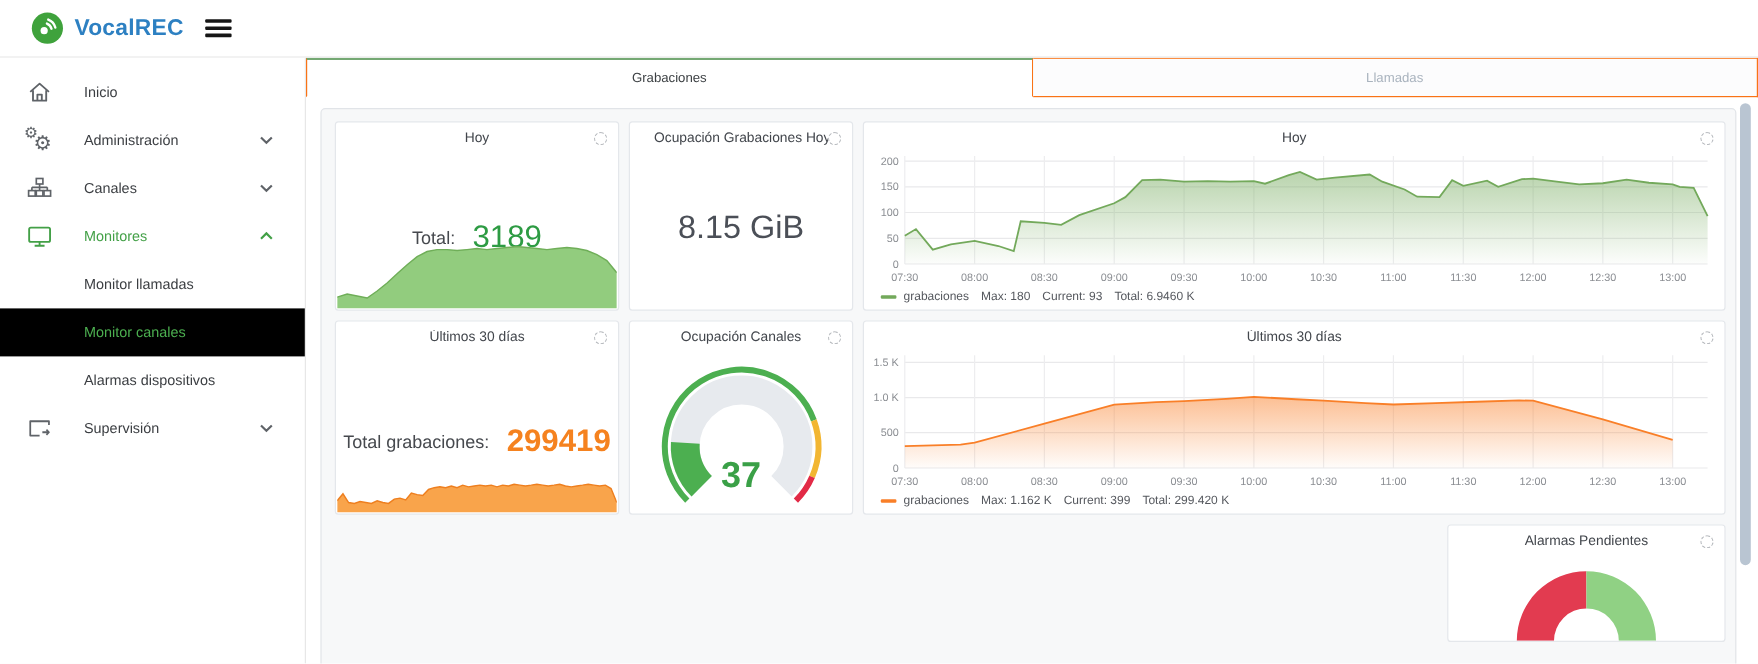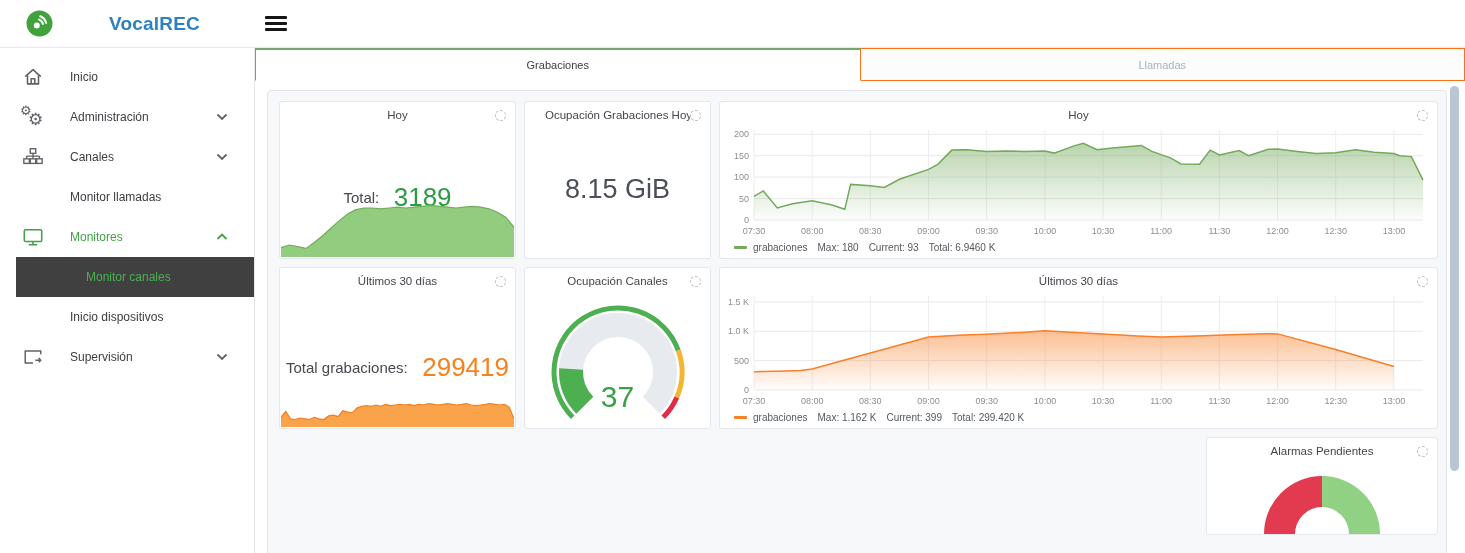--- a/index.html
+++ b/index.html
@@ -1,40 +1,40 @@
 <!DOCTYPE html>
 <html><head>
 <meta charset="utf-8">
 <style>
   * { margin:0; padding:0; box-sizing:border-box; }
   html,body { width:1465px; height:553px; overflow:hidden; background:#fff;
     font-family:"Liberation Sans", sans-serif; position:relative; }
 
   
   .header { position:absolute; left:0; top:0; width:1465px; height:48px; background:#fff;
-    border-bottom:1px solid #e9e9e9; z-index:6; display:flex; align-items:center;gap:47px; }
+    border-bottom:1px solid #e9e9e9; z-index:6; display:flex; align-items:center; }
   .logo { margin-left:26px; width:27px; height:27px; }
   .app-title { margin-left:9px; font-size:19px; font-weight:bold; color:#2d80c2; letter-spacing:.2px; }
   .hamburger { margin-left:18px; width:22px; height:15px; display:flex; flex-direction:column;
     justify-content:space-between; cursor:pointer; }
   .hamburger div { height:2.6px; background:#161616; border-radius:1px; }
 
   
   .sidebar { position:absolute; left:0; top:48px; width:255px; height:505px; background:#fff;
     border-right:1px solid #e7e7e7; z-index:5; padding-top:9px; }
   .nav-item { position:relative; height:40px; cursor:pointer; }
   .nav-icon { position:absolute; left:22px; top:9px; width:22px; height:22px; }
   .nav-gears { position:absolute; left:20px; top:6px; width:26px; height:26px; color:#5f6368; }
   .nav-gears .g1 { position:absolute; left:0; top:0; font-size:13px; }
   .nav-gears .g2 { position:absolute; left:8px; top:6px; font-size:17px; }
   .nav-label { position:absolute; left:70px; top:50%; transform:translateY(-50%);
     font-size:12px; color:#3b3e42; white-space:nowrap; }
   .nav-chevron { position:absolute; right:26px; top:16px; }
   .nav-item.green .nav-label { color:#43a047; }
-  .nav-item.selected { background:#404040;margin-left:16px; }
+  .nav-item.selected { background:#000000; }
   .nav-item.selected .nav-label { color:#4caf50; }
 
   
   .tabbar { position:absolute; left:255px; top:48px; width:1210px; height:33px; display:flex; z-index:4; }
   .tab { flex:1; display:flex; align-items:center; justify-content:center; font-size:11px;
     cursor:pointer; border:1px solid #f97316; }
   .tab.active { background:#fff; color:#3c4043; border-top:2px solid #74a873; border-bottom:1px solid #fff; }
   .tab.inactive { background:#fcfcfd; color:#a9b3be; border-left:none; }
 
   
@@ -48,32 +48,32 @@
   
   .panel { position:absolute; background:#fff; border:1px solid #e4e7eb; border-radius:3px; overflow:hidden; }
   .panel-title { position:absolute; top:7px; left:20px; right:20px; text-align:center;
     font-size:11.5px; color:#42464c; white-space:nowrap; overflow:hidden; }
   .panel-gear { position:absolute; top:8px; right:9px; width:11px; height:11px;
     border:1.5px dashed #b9bcc0; border-radius:50%; cursor:pointer; }
   .kpi-row { position:absolute; left:0; right:0; text-align:center; white-space:nowrap; }
   .kpi-label { font-size:15px; color:#46494e; }
   .kpi-value { font-size:26px; margin-left:10px; vertical-align:-3px; }
   .kpi-value.green { color:#2d9b43; }
-  .kpi-value.orange { color:#f5821f; font-weight:normal; }
+  .kpi-value.orange { color:#f5821f; font-weight:bold; }
   .big-value { position:absolute; left:0; right:0; top:72px; text-align:center;
     font-size:27px; color:#4b4f57; }
   .spark { position:absolute; left:1px; right:1px; bottom:1px; }
   .chart-body { position:absolute; left:0; right:2px; top:20px; }
   .legend { position:absolute; left:14px; bottom:5px; display:flex; align-items:center;
     font-size:10px; color:#55585e; }
   .legend-marker { width:13px; height:3px; border-radius:1px; margin-right:6px; }
   .legend span.lg { margin-left:10px; }
   .gauge-wrap { position:absolute; left:0; right:0; top:24px; display:flex; justify-content:center; }
   .gauge-value { position:absolute; left:0; right:0; bottom:14px; text-align:center;
-    font-size:30px; font-weight:normal; color:#3aa047; }
+    font-size:30px; font-weight:bold; color:#3aa047; }
   .donut { position:absolute; left:0; top:0; right:0; bottom:0; }
   .empty-row { position:absolute; bottom:6px; left:0; right:0; text-align:center;
     font-size:10.5px; color:#60646b; }
   .q-icon { display:inline-block; width:12px; height:12px; border-radius:50%; background:#5a5e66;
     color:#fff; font-size:9px; line-height:12px; text-align:center; font-weight:bold;
     vertical-align:-2px; margin-left:4px; cursor:pointer; }
 </style>
 </head>
 <body>
 
@@ -125,43 +125,43 @@
         <rect x="9" y="14" width="6" height="5"></rect>
         <rect x="16" y="14" width="6" height="5"></rect>
       </g>
     </svg>
     <span class="nav-label">Canales</span>
     <svg class="nav-chevron" width="12" height="8">
       <path d="M1.5 1.5 L6 6 L10.5 1.5" stroke="#5f6368" stroke-width="1.8" fill="none"></path>
     </svg>
   </div>
 
-  <div class="nav-item">
-    <span class="nav-label">Monitor llamadas</span>
-  </div>
-
   <div class="nav-item green">
     <svg class="nav-icon" viewBox="0 0 24 24">
       <g stroke="#43a047" stroke-width="1.7" fill="none">
         <rect x="2.5" y="4" width="19" height="13" rx="1.5"></rect>
         <path d="M12 17 v3 M7.5 20.5 h9"></path>
       </g>
     </svg>
     <span class="nav-label">Monitores</span>
     <svg class="nav-chevron" width="12" height="8">
       <path d="M1.5 6 L6 1.5 L10.5 6" stroke="#43a047" stroke-width="1.8" fill="none"></path>
     </svg>
   </div>
 
+  <div class="nav-item">
+    <span class="nav-label">Monitor llamadas</span>
+  </div>
+
   <div class="nav-item selected">
     <span class="nav-label">Monitor canales</span>
   </div>
 
   <div class="nav-item">
-    <span class="nav-label">Inicio dispositivos</span>
+    <span class="nav-label">Alarmas dispositivos</span>
   </div>
 
   <div class="nav-item">
     <svg class="nav-icon" viewBox="0 0 24 24">
       <g stroke="#5f6368" stroke-width="1.6" fill="none" stroke-linejoin="round">
         <path d="M20.5 9 V5.5 H3.5 V18.5 H12"></path>
         <path d="M14.5 15.5 h6 M18.2 13.2 l2.3 2.3 -2.3 2.3"></path>
       </g>
     </svg>
     <span class="nav-label">Supervisión</span>

